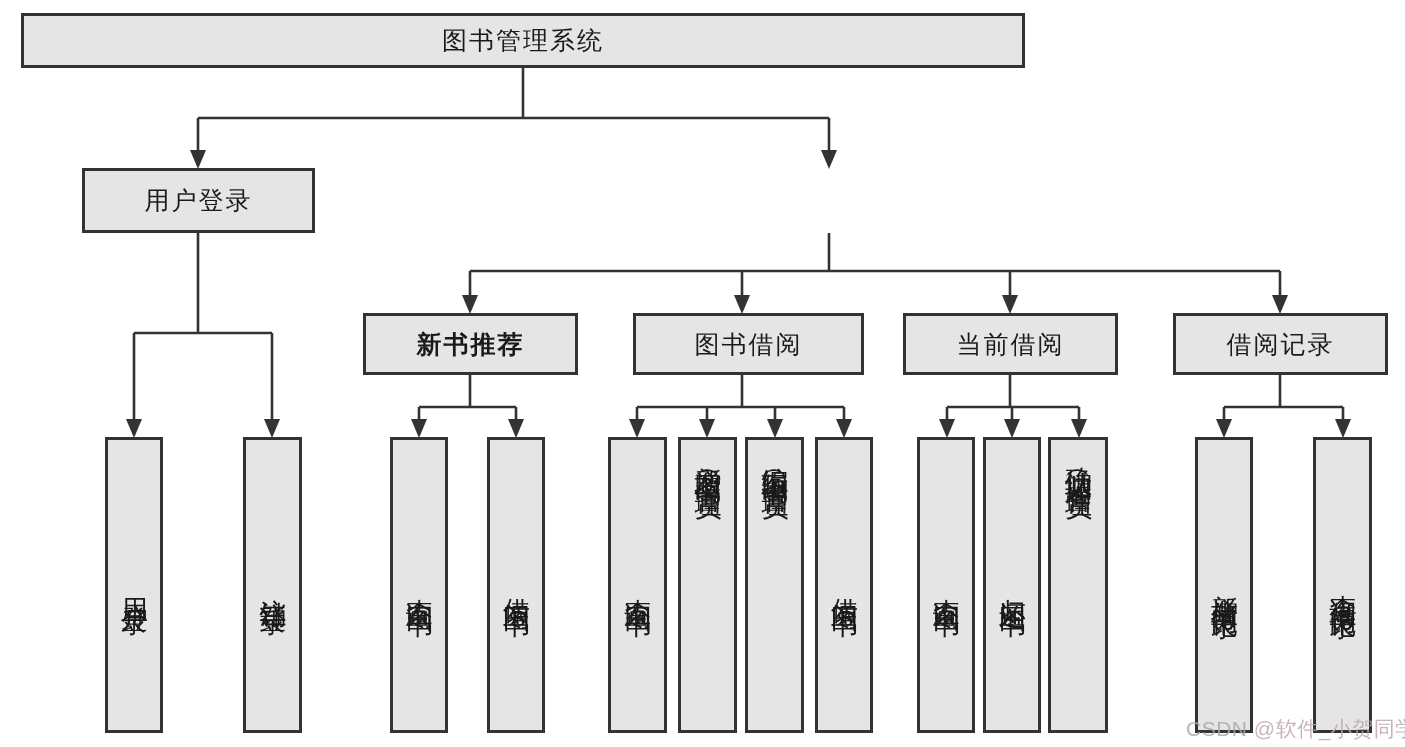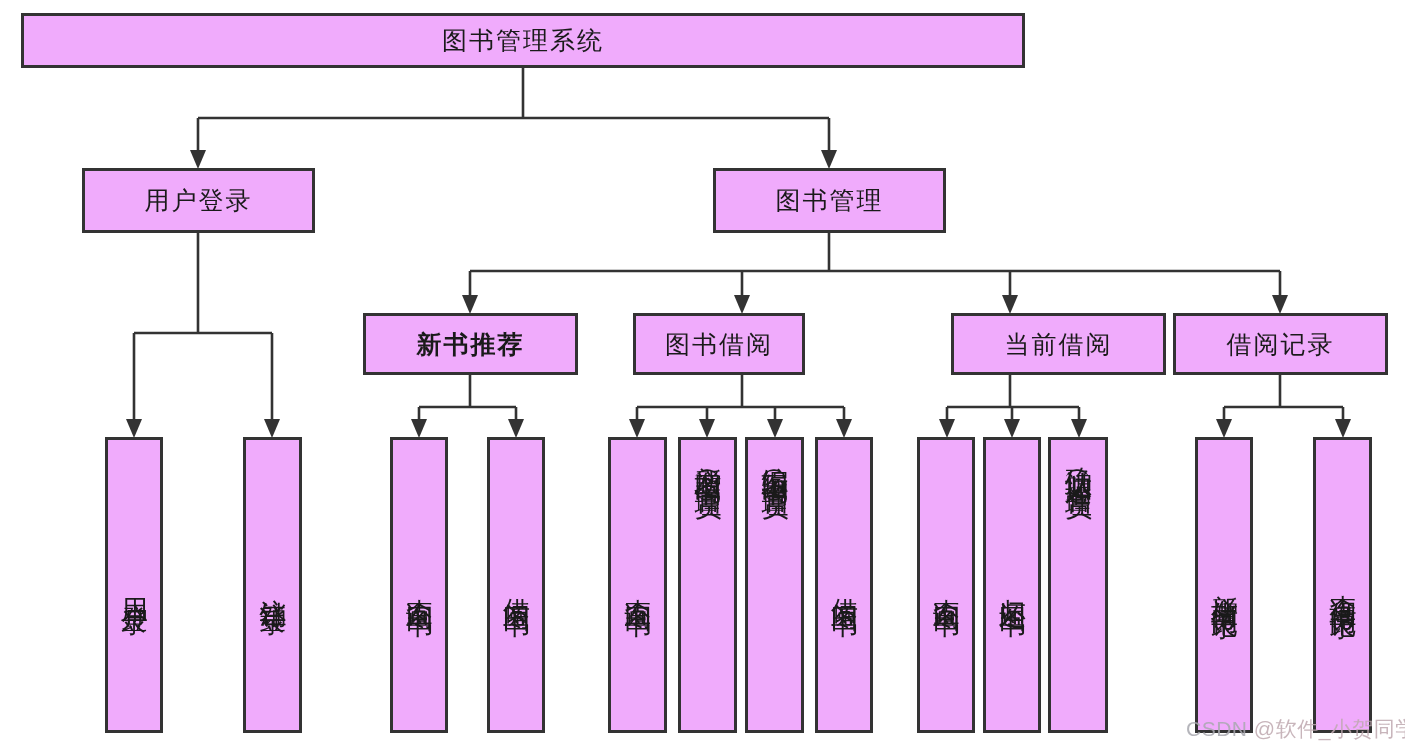--- a/index.html
+++ b/index.html
@@ -18,21 +18,21 @@
   #connector-layer {
     position: absolute;
     left: 0;
     top: 0;
     z-index: 1;
   }
   .node {
     position: absolute;
     box-sizing: border-box;
     border: 3px solid #333333;
-    background: #f0abfc;
+    background: #e5e5e5;
     display: flex;
     align-items: center;
     justify-content: center;
     z-index: 2;
     color: #1a1a1a;
   }
   .node .label {
     font-size: 25px;
     letter-spacing: 2px;
     white-space: nowrap;
@@ -92,30 +92,27 @@
     </svg>
   <div id="watermark">
     <span class="wm-prefix">CSDN </span><span class="wm-handle">@软件_小贺同学</span>
   </div>
 <div class="node" style="left: 21px; top: 13px; width: 1004px; height: 55px;">
       <span class="label">图书管理系统</span>
     </div>
     <div class="node" style="left: 82px; top: 168px; width: 233px; height: 65px;">
       <span class="label">用户登录</span>
     </div>
-    <div class="node" style="left: 713px; top: 168px; width: 233px; height: 65px;">
-      <span class="label">图书管理</span>
-    </div>
     <div class="node" style="left: 363px; top: 313px; width: 215px; height: 62px; font-weight: bold;">
       <span class="label">新书推荐</span>
     </div>
-    <div class="node" style="left: 633px; top: 313px; width: 172px; height: 62px; align-items: center;">
+    <div class="node" style="left: 633px; top: 313px; width: 231px; height: 62px; align-items: center;">
       <span class="label">图书借阅</span>
     </div>
-    <div class="node" style="left: 903px; top: 313px; width: 215px; height: 62px; margin-left: 48px;">
+    <div class="node" style="left: 903px; top: 313px; width: 215px; height: 62px;">
       <span class="label">当前借阅</span>
     </div>
     <div class="node" style="left: 1173px; top: 313px; width: 215px; height: 62px; justify-content: center;">
       <span class="label">借阅记录</span>
     </div>
     <div class="node vertical" style="left: 105px; top: 437px; width: 58px; height: 296px;">
       <span class="label">用户登录</span>
     </div>
     <div class="node vertical" style="left: 243px; top: 437px; width: 59px; height: 296px;">
       <span class="label">注销登录</span>

